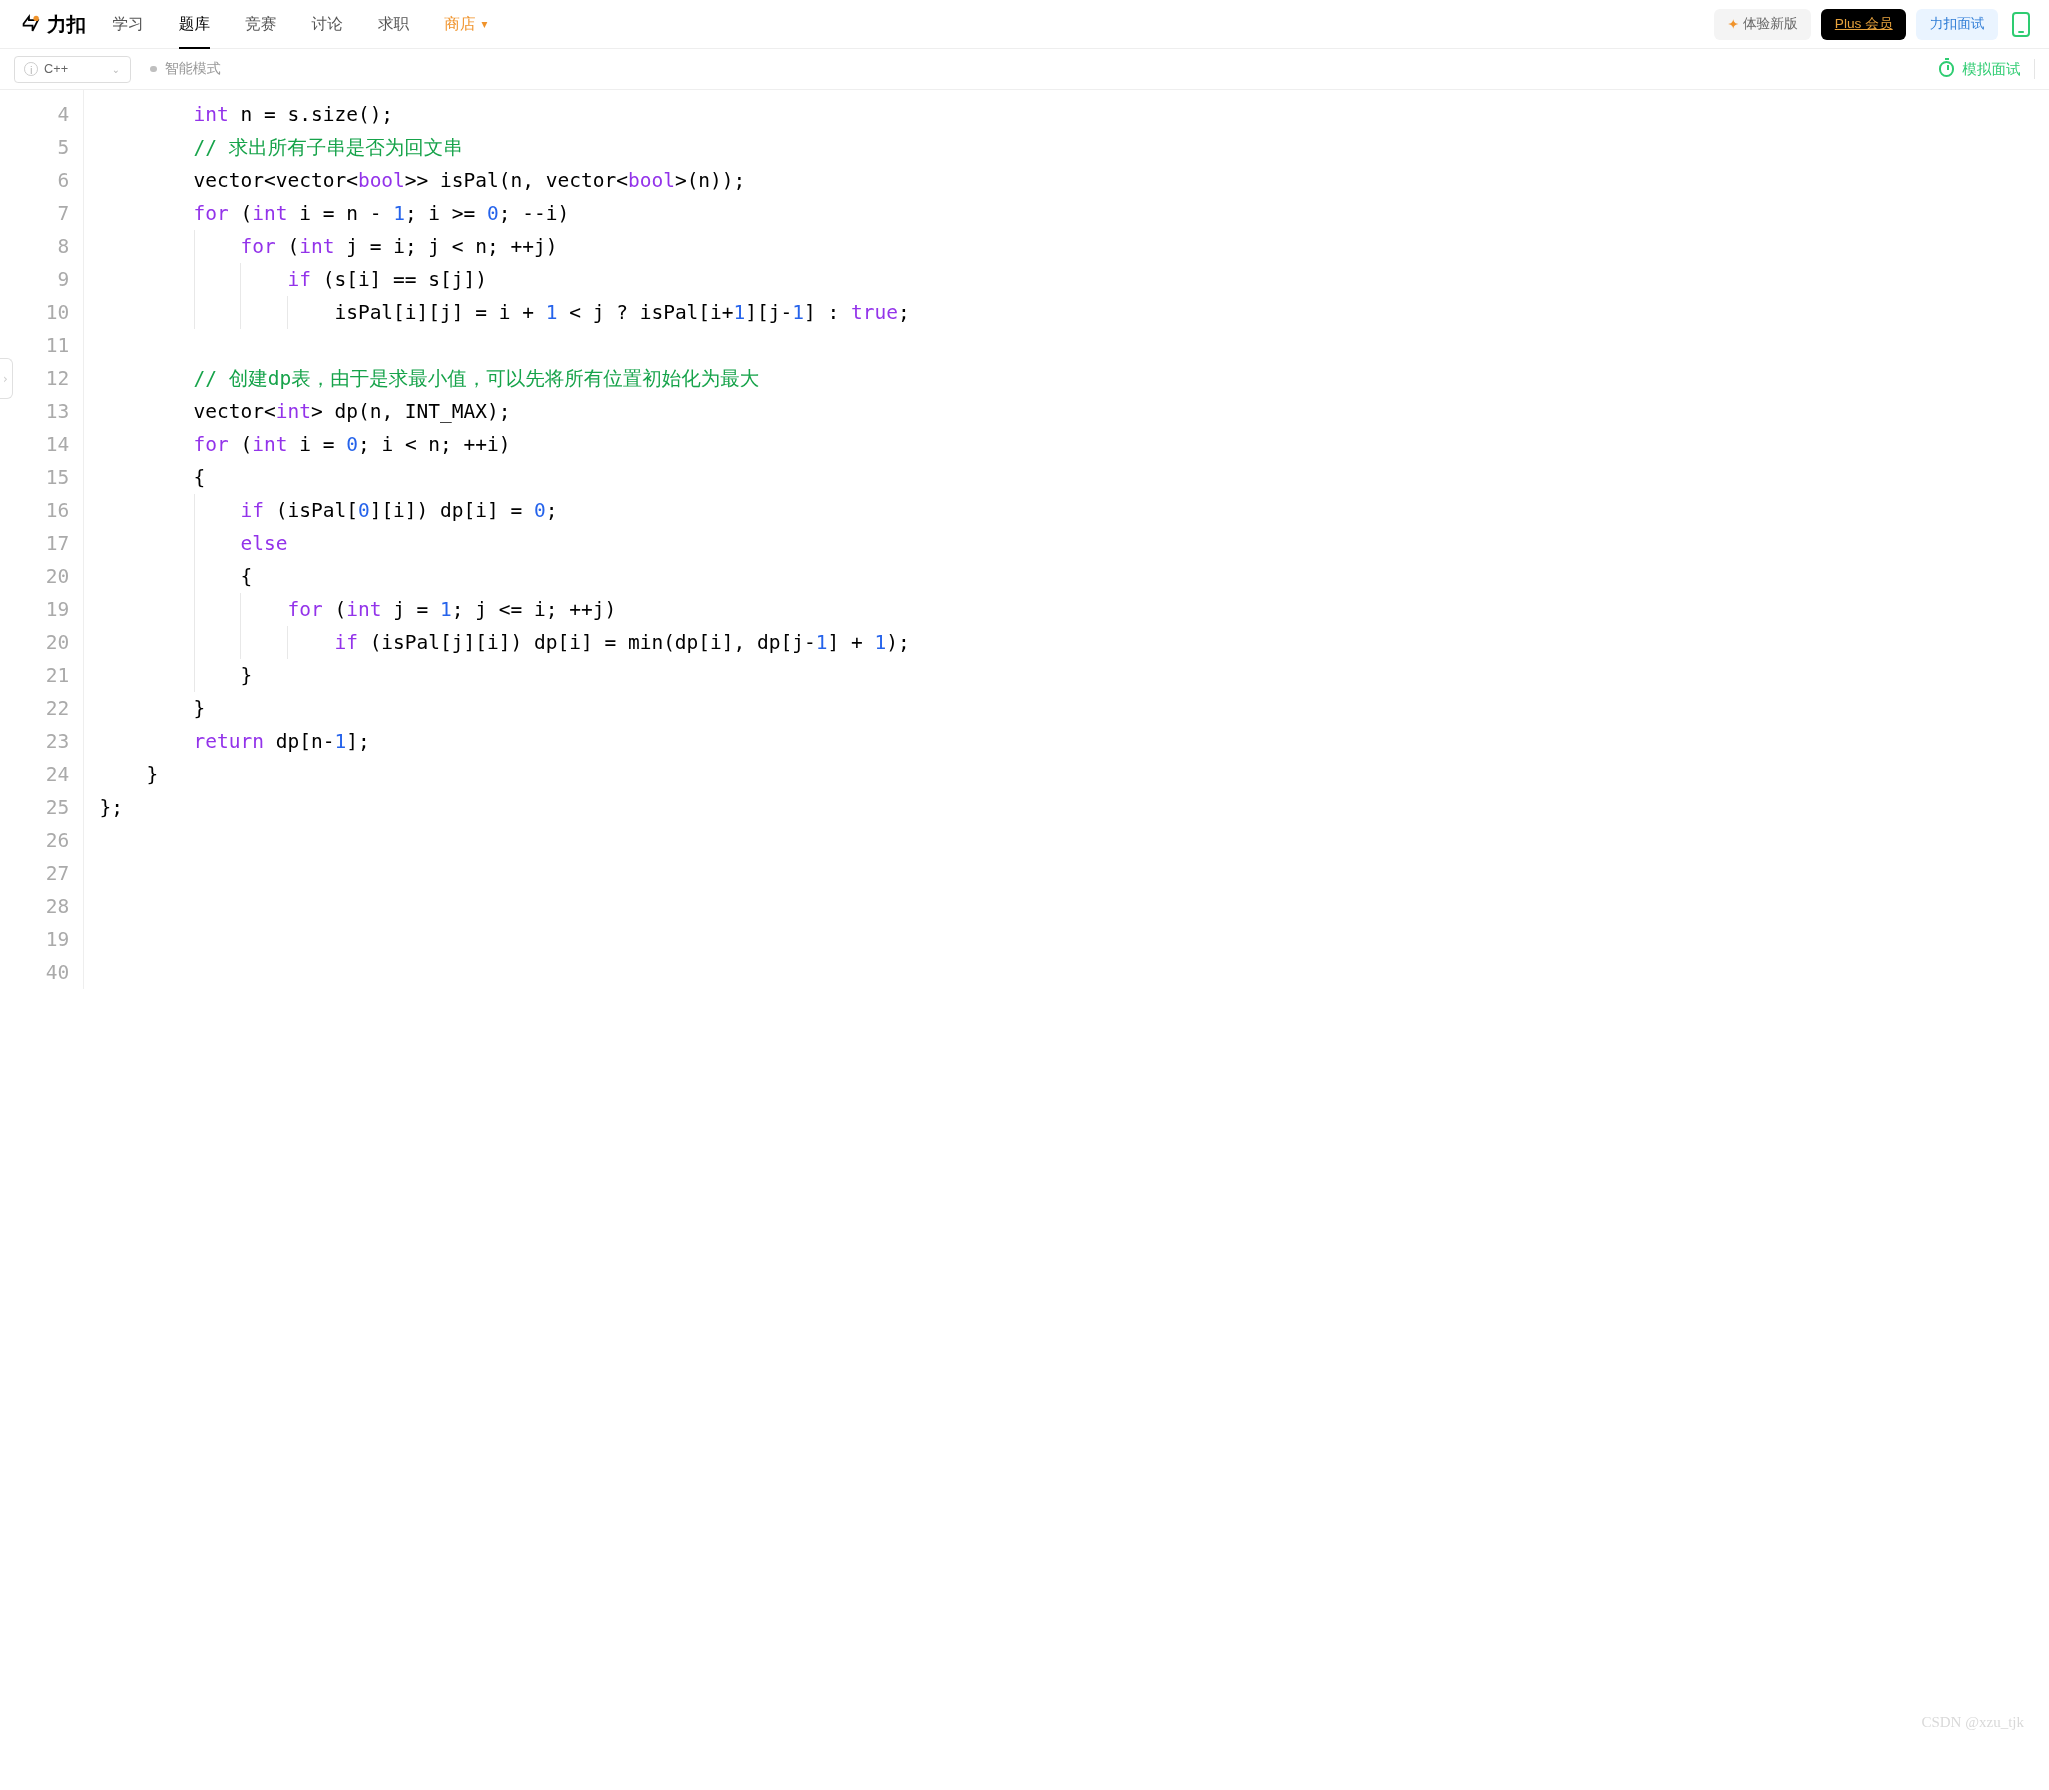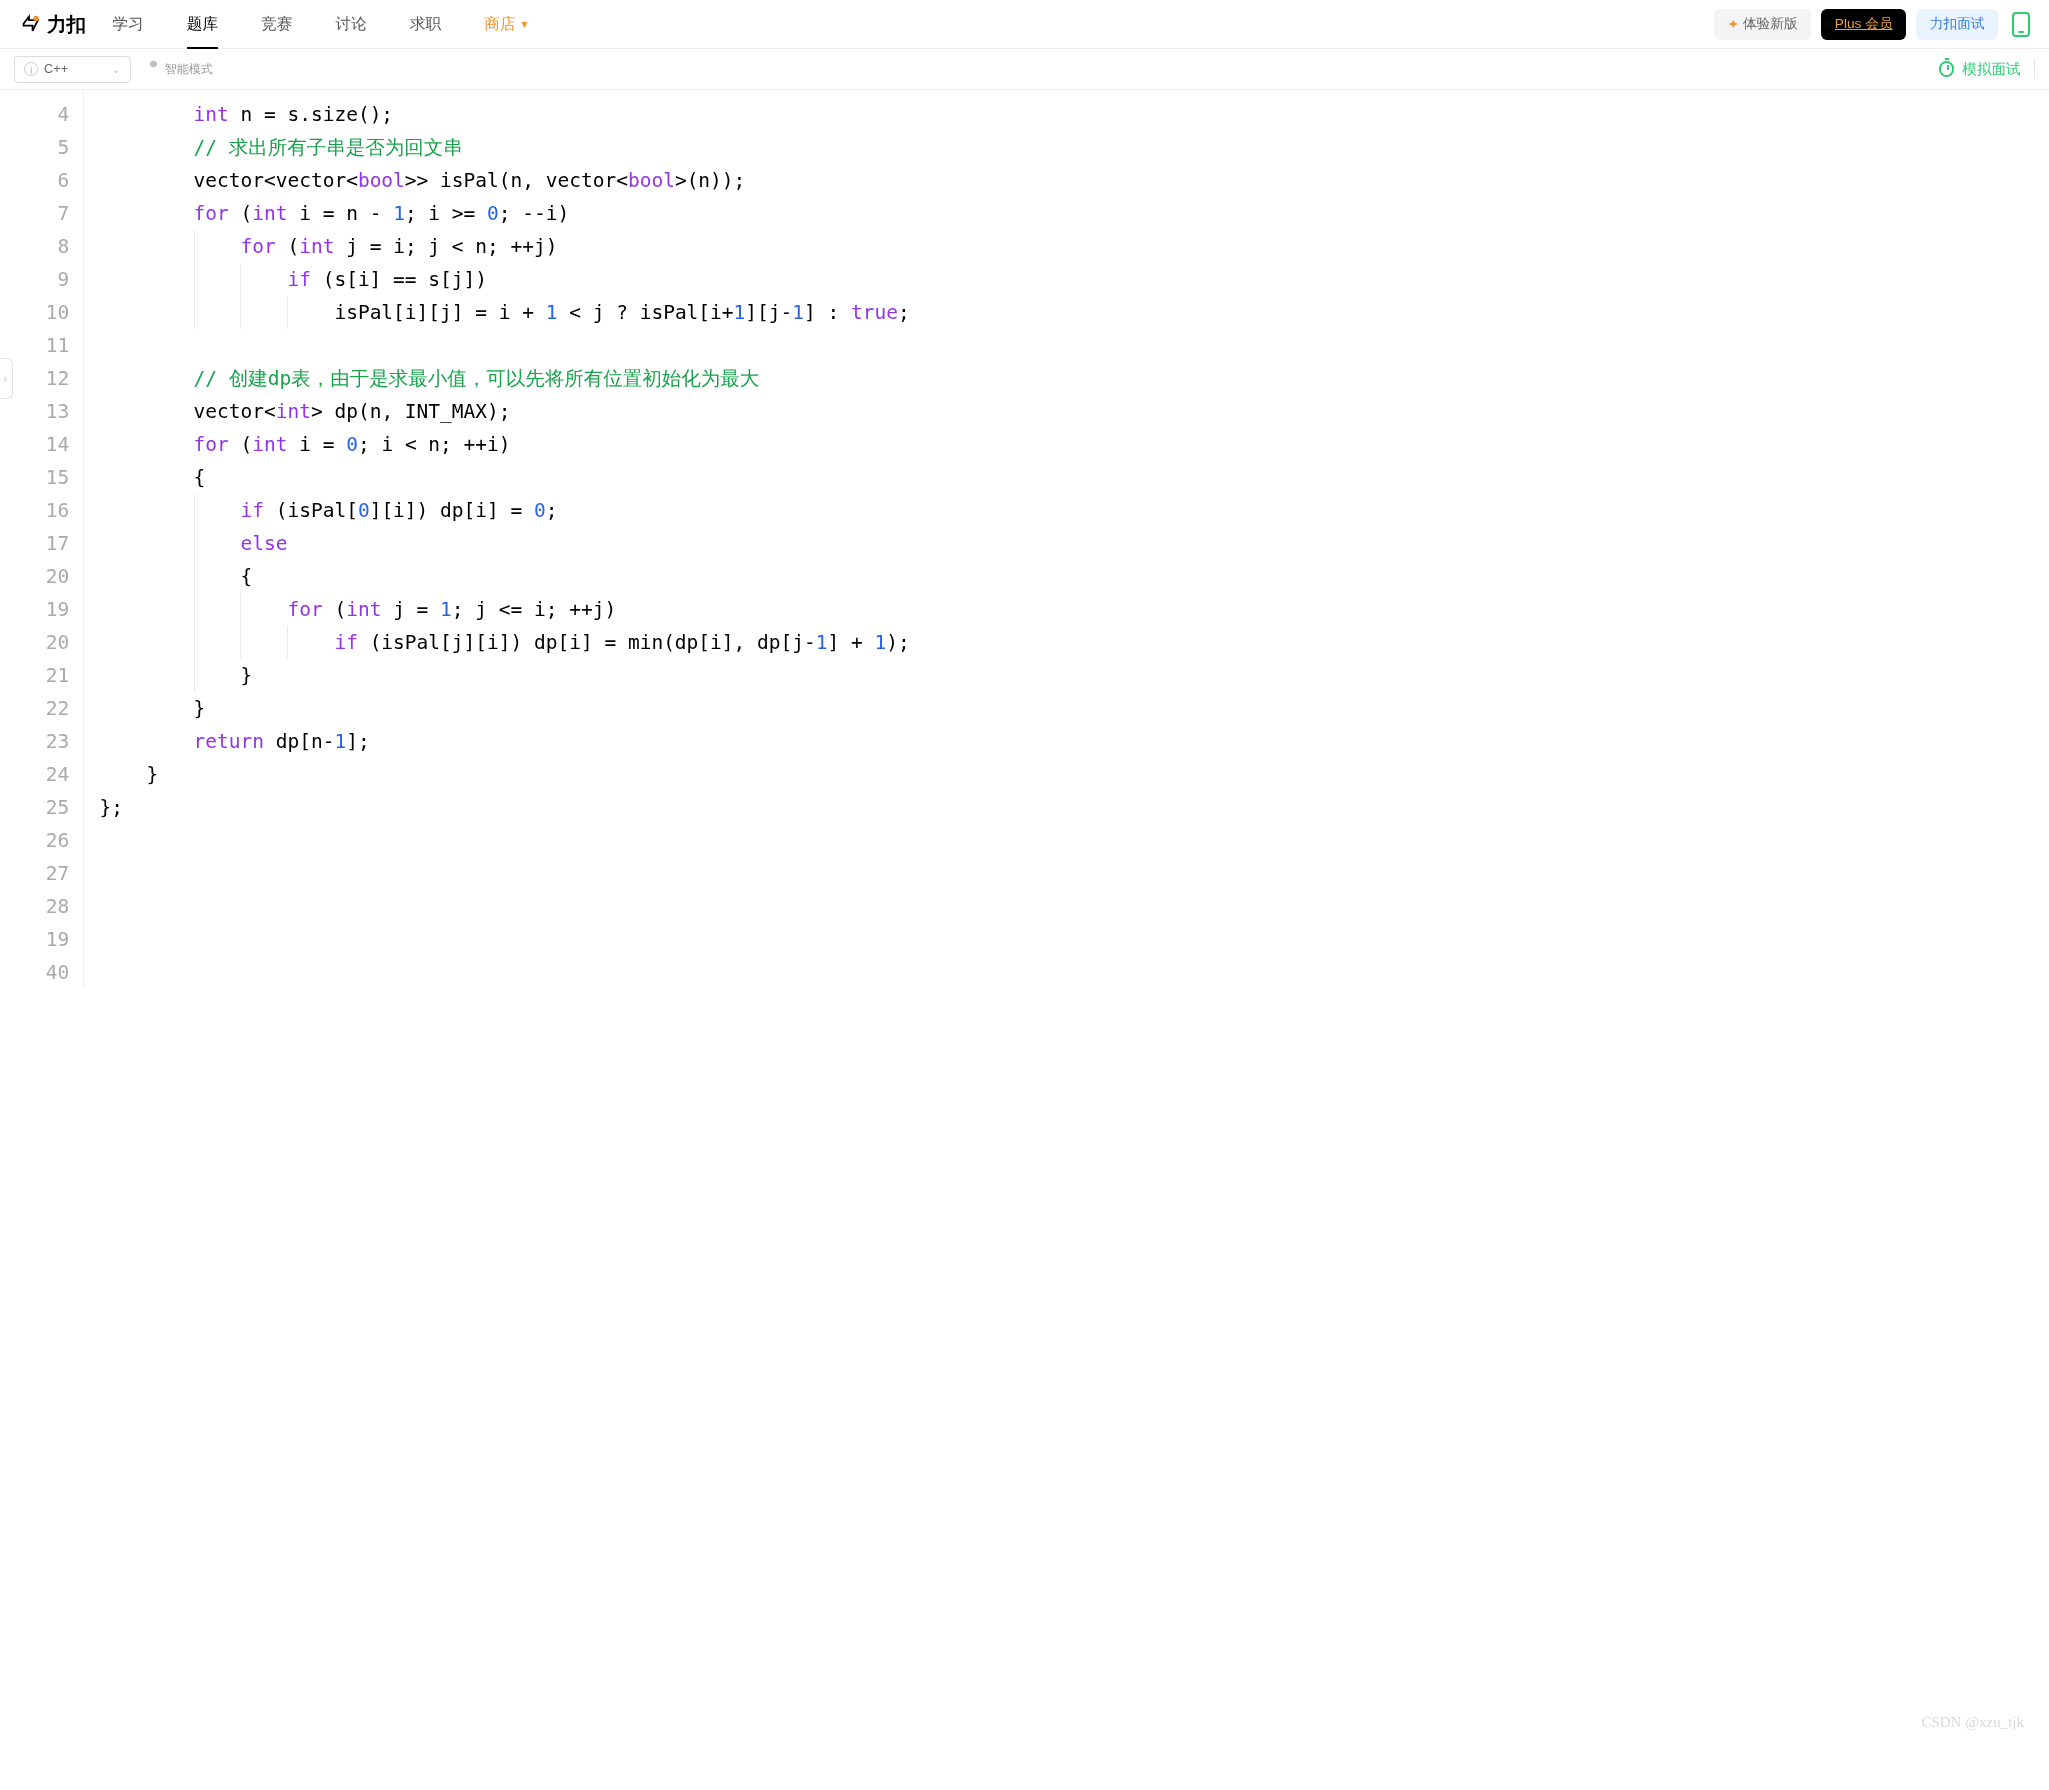--- a/index.html
+++ b/index.html
@@ -2,41 +2,41 @@
 <html><head>
 <meta charset="utf-8">
 <style>
 * { margin: 0; padding: 0; box-sizing: border-box; }
 body { font-family: -apple-system, BlinkMacSystemFont, "Segoe UI", Arial, sans-serif; background: #fff; }
 
 
 .topnav { display: flex; align-items: center; height: 49px; padding: 0 19.5px; border-bottom: 1px solid #eee; }
 .logo { display: flex; align-items: center; font-weight: 900; font-size: 19.5px; color: #000; margin-right: 9px; }
 .logo-mark { width: 21.5px; height: 21.5px; margin-right: 5.9px; position: relative; }
-.nav-links { display: flex; gap: 8px; }
+.nav-links { display: flex; gap: 0; }
 .nav-link { padding: 0 17.6px; height: 49px; display: flex; align-items: center; font-size: 15.6px; color: #555; cursor: pointer; position: relative; }
 .nav-link.active { color: #000; }
 .nav-link.active::after { content: ""; position: absolute; left: 17.6px; right: 17.6px; bottom: 0; height: 2px; background: #000; }
 .nav-link.store { color: #f0932b; }
 .nav-link.store .chev { margin-left: 5.9px; font-size: 11.7px; }
 .spacer { flex: 1; }
 .btn { height: 31px; padding: 0 13.7px; border-radius: 5.9px; font-size: 13.7px; display: flex; align-items: center; margin-left: 9.8px; cursor: pointer; border: none; }
 .btn.try { background: #f4f4f4; color: #666; }
 .btn.try .spark { color: #f0932b; margin-right: 3.9px; }
 .btn.plus { background: #000000; color: #e8a33d; text-decoration: underline; }
 .btn.interview { background: #eaf4ff; color: #2e7cd6; }
 .phone-icon { width: 17.6px; height: 25px; border: 2px solid #2ecc71; border-radius: 3.9px; margin-left: 13.7px; position: relative; }
 .phone-icon::after { content: ""; position: absolute; bottom: 2px; left: 50%; transform: translateX(-50%); width: 5.9px; height: 2px; background: #2ecc71; border-radius: 1px; }
 
 
 .subbar { display: flex; align-items: center; height: 41px; padding: 0 13.7px; border-bottom: 1px solid #eee; }
 .lang-select { display: flex; align-items: center; border: 1px solid #ddd; border-radius: 3.9px; height: 27px; padding: 0 9.8px; font-size: 12.7px; color: #666; cursor: pointer; min-width: 117px; justify-content: space-between; }
 .lang-select .info { color: #bbb; margin-right: 5.9px; font-size: 11.7px; border: 1px solid #ccc; border-radius: 50%; width: 13.7px; height: 13.7px; display: inline-flex; align-items: center; justify-content: center; }
 .lang-select .chev { color: #bbb; font-size: 9.8px; }
-.mode { display: flex; margin-left: 19.5px; color: #999; font-size: 12px; font-family: Liberation Serif, serif; }
+.mode { display: flex; align-items: center; margin-left: 19.5px; color: #999; font-size: 14px; font-family: Liberation Serif, serif; }
 .mode .dot { width: 6.8px; height: 6.8px; background: #bfbfbf; border-radius: 50%; margin-right: 7.8px; }
 .mock { display: flex; align-items: center; color: #2ecc71; font-size: 14.6px; cursor: pointer; }
 .mock .clock { width: 15.6px; height: 15.6px; border: 2px solid #2ecc71; border-radius: 50%; margin-right: 7.8px; position: relative; }
 .mock .clock::before { content: ""; position: absolute; top: -4.9px; left: 3.9px; width: 3.9px; height: 2px; background: #2ecc71; }
 .mock .clock::after { content: ""; position: absolute; top: 2px; left: 5.9px; width: 2px; height: 4.9px; background: #2ecc71; }
 .vdiv { width: 1px; height: 19.5px; background: #e5e5e5; margin-left: 13.7px; }
 
 
 .editor { display: flex; font-family: "SF Mono", Menlo, Consolas, monospace; font-size: 19.5px; position: relative; }
 .left-tab { position: absolute; left: -1px; top: 268px; width: 13.7px; height: 41px; border: 1px solid #e0e0e0; border-left: none; border-radius: 0 5.9px 5.9px 0; background: #fff; display: flex; align-items: center; justify-content: center; color: #ccc; font-size: 11.7px; cursor: pointer; }

